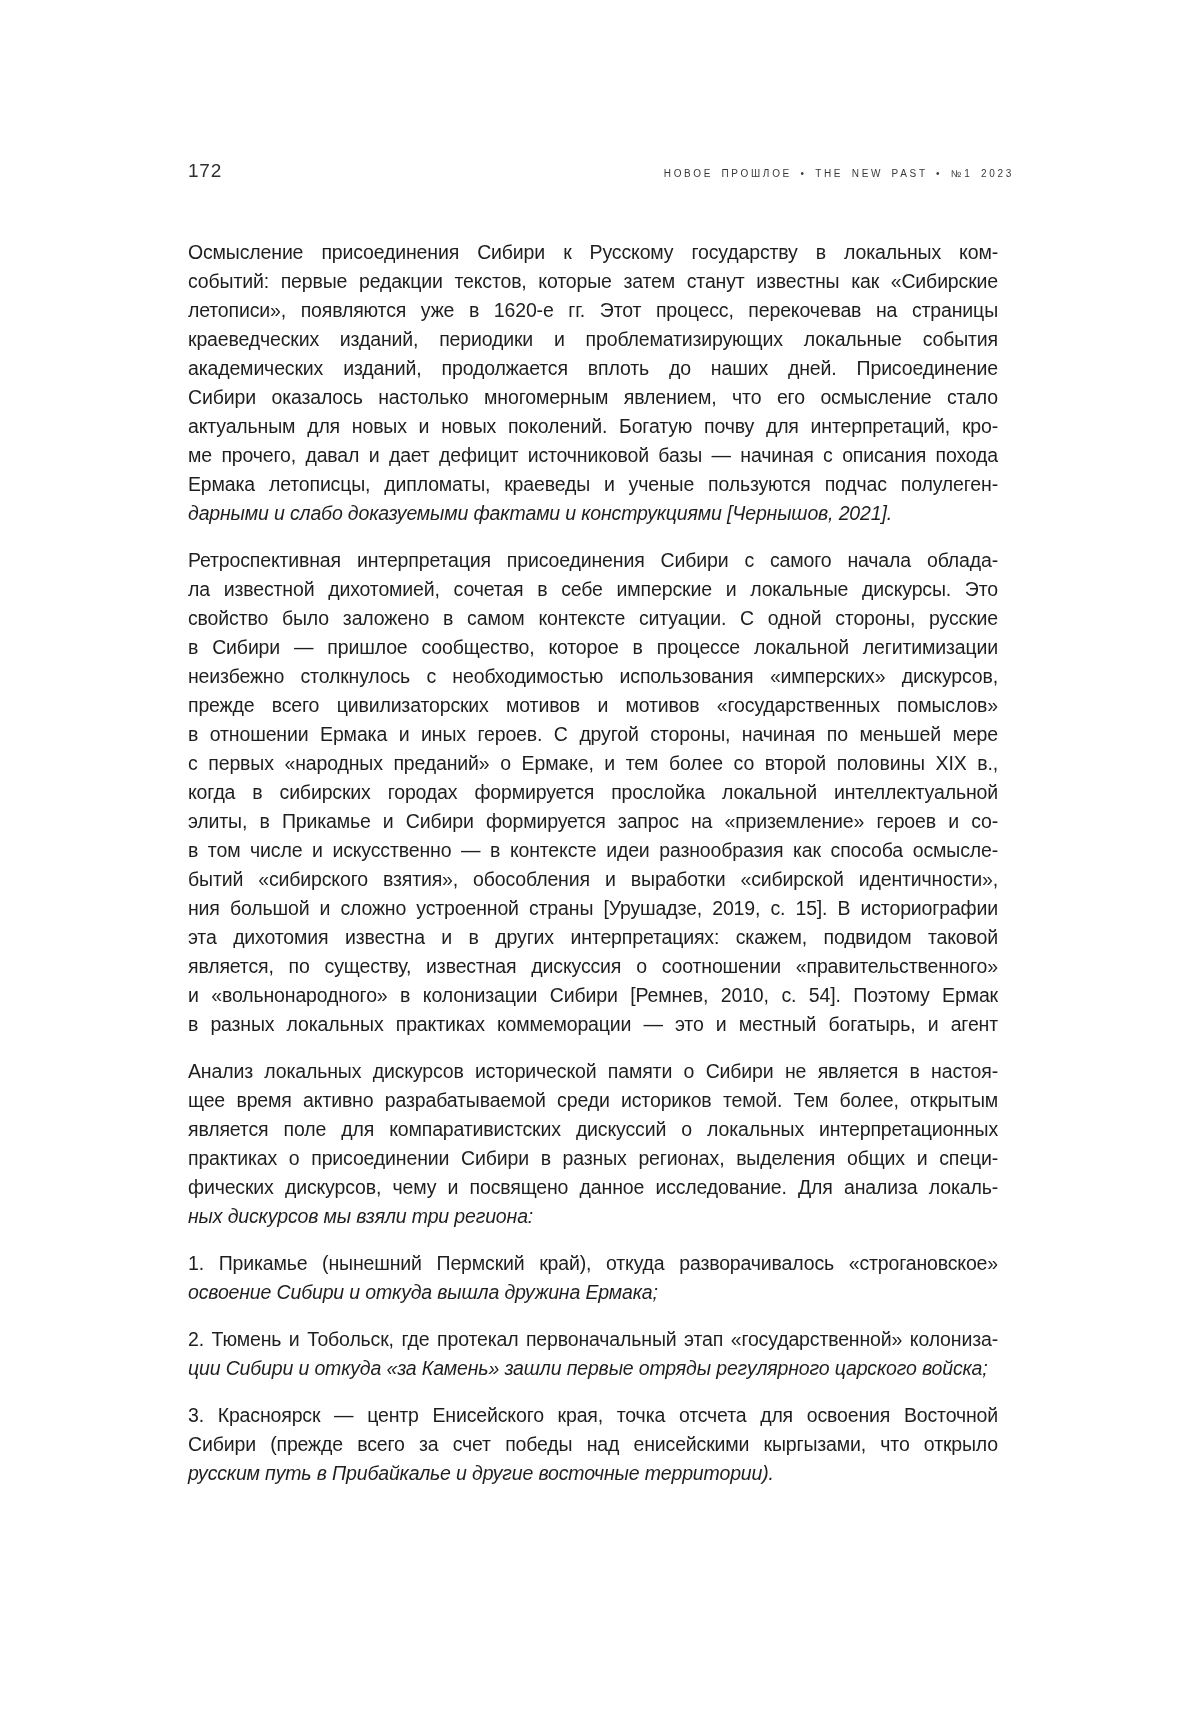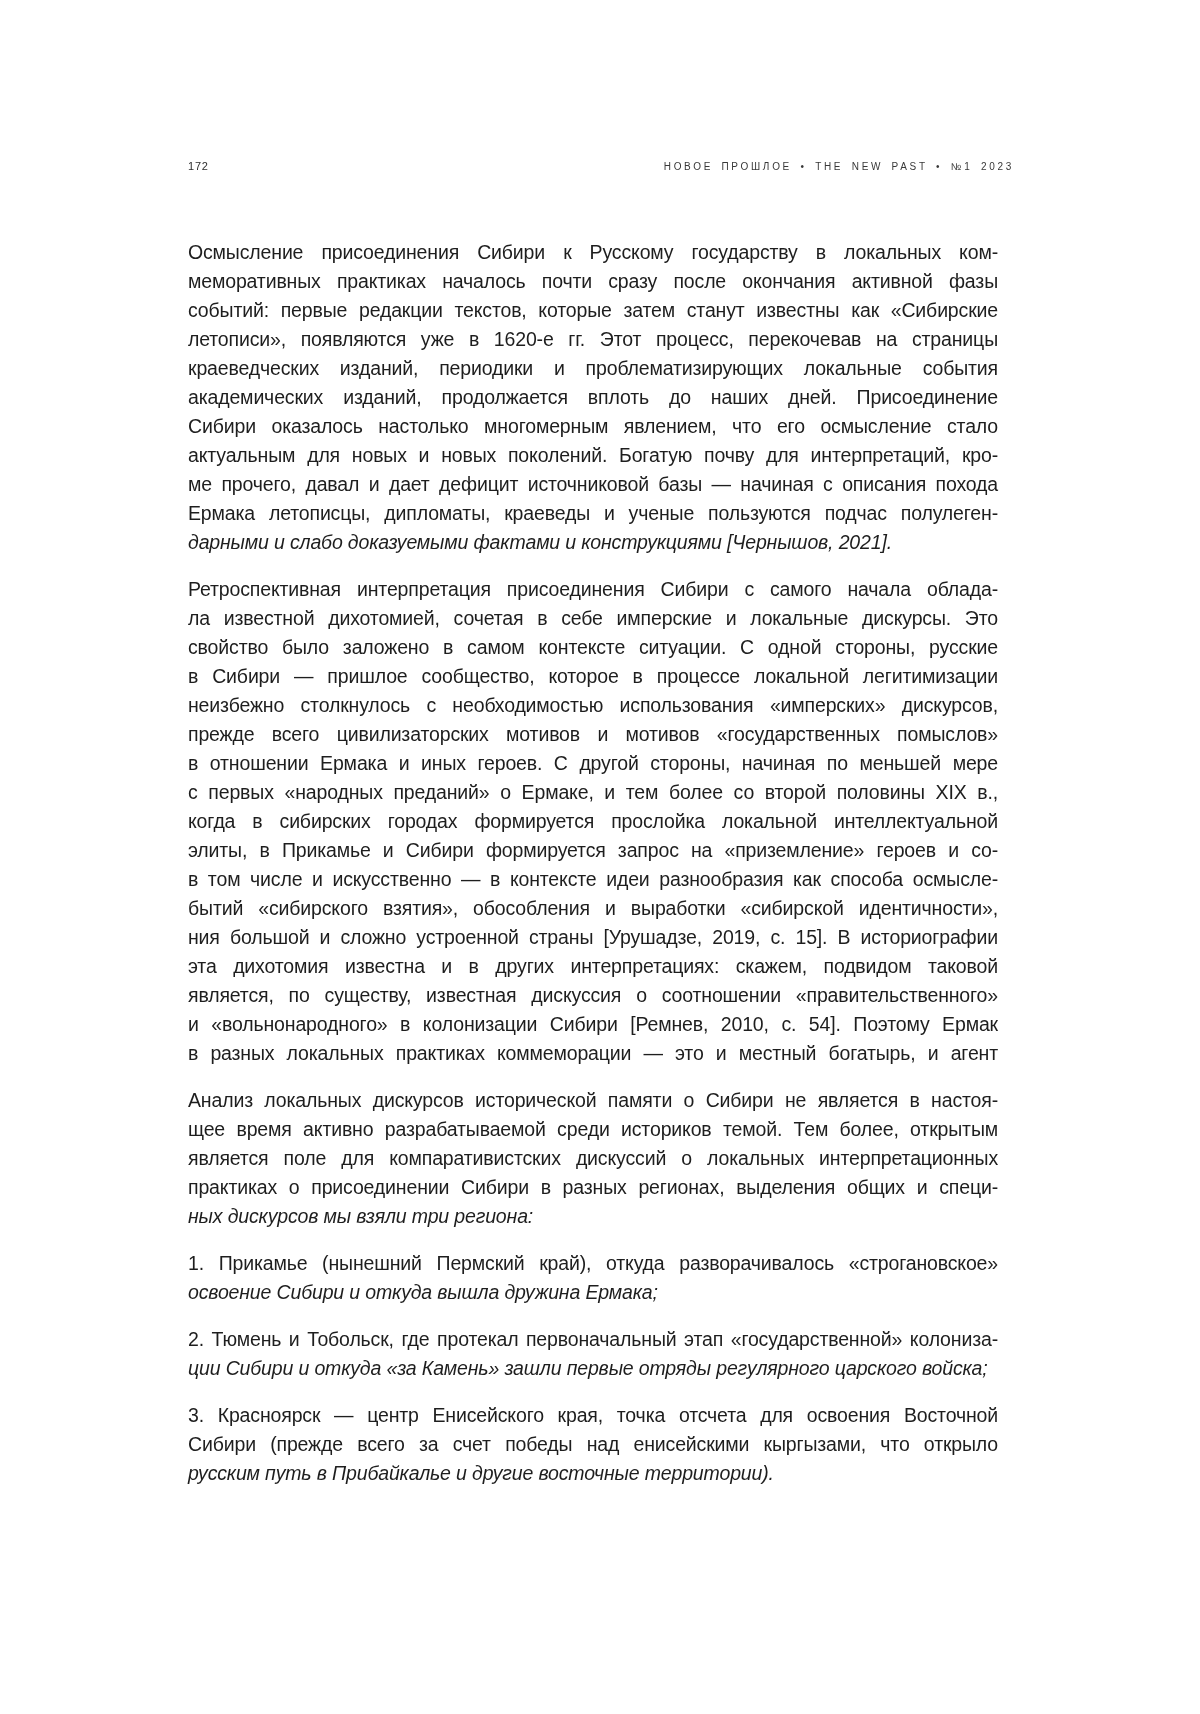--- a/index.html
+++ b/index.html
@@ -19,21 +19,21 @@
   .running-header {
     position: absolute;
     left: 188px;
     top: 160px;
     width: 826px;
     display: flex;
     justify-content: space-between;
     align-items: baseline;
   }
   .page-num {
-    font-size: 11px;
+    font-size: 19px;
     letter-spacing: 0.8px;
     color: #2e2e2e;
   }
   .running-head {
     font-size: 10px;
     letter-spacing: 2.7px;
     word-spacing: 3px;
     color: #383838;
     white-space: nowrap;
   }
@@ -65,21 +65,20 @@
 
 <div class="page">
   <header class="running-header">
     <span class="page-num">172</span>
     <span class="running-head">НОВОЕ ПРОШЛОЕ • THE NEW PAST • №1 2023</span>
   </header>
 
   <main class="content" id="article-body">
       <div class="para">
         <div class="line">Осмысление присоединения Сибири к Русскому государству в локальных ком-</div>
-        <div class="line">меморативных практиках началось почти сразу после окончания активной фазы</div>
         <div class="line">событий: первые редакции текстов, которые затем станут известны как «Сибирские</div>
         <div class="line">летописи», появляются уже в 1620-е гг. Этот процесс, перекочевав на страницы</div>
         <div class="line">краеведческих изданий, периодики и проблематизирующих локальные события</div>
         <div class="line">академических изданий, продолжается вплоть до наших дней. Присоединение</div>
         <div class="line">Сибири оказалось настолько многомерным явлением, что его осмысление стало</div>
         <div class="line">актуальным для новых и новых поколений. Богатую почву для интерпретаций, кро-</div>
         <div class="line">ме прочего, давал и дает дефицит источниковой базы — начиная с описания похода</div>
         <div class="line">Ермака летописцы, дипломаты, краеведы и ученые пользуются подчас полулеген-</div>
         <div class="line last">дарными и слабо доказуемыми фактами и конструкциями [Чернышов, 2021].</div>
       </div>
@@ -100,20 +99,21 @@
         <div class="line">эта дихотомия известна и в других интерпретациях: скажем, подвидом таковой</div>
         <div class="line">является, по существу, известная дискуссия о соотношении «правительственного»</div>
         <div class="line">и «вольнонародного» в колонизации Сибири [Ремнев, 2010, с. 54]. Поэтому Ермак</div>
         <div class="line">в разных локальных практиках коммеморации — это и местный богатырь, и агент</div>
       </div>
       <div class="para">
         <div class="line">Анализ локальных дискурсов исторической памяти о Сибири не является в настоя-</div>
         <div class="line">щее время активно разрабатываемой среди историков темой. Тем более, открытым</div>
         <div class="line">является поле для компаративистских дискуссий о локальных интерпретационных</div>
         <div class="line">практиках о присоединении Сибири в разных регионах, выделения общих и специ-</div>
+        <div class="line">фических дискурсов, чему и посвящено данное исследование. Для анализа локаль-</div>
         <div class="line last">ных дискурсов мы взяли три региона:</div>
       </div>
       <div class="para">
         <div class="line">1. Прикамье (нынешний Пермский край), откуда разворачивалось «строгановское»</div>
         <div class="line last">освоение Сибири и откуда вышла дружина Ермака;</div>
       </div>
       <div class="para">
         <div class="line">2. Тюмень и Тобольск, где протекал первоначальный этап «государственной» колониза-</div>
         <div class="line last">ции Сибири и откуда «за Камень» зашли первые отряды регулярного царского войска;</div>
       </div>

